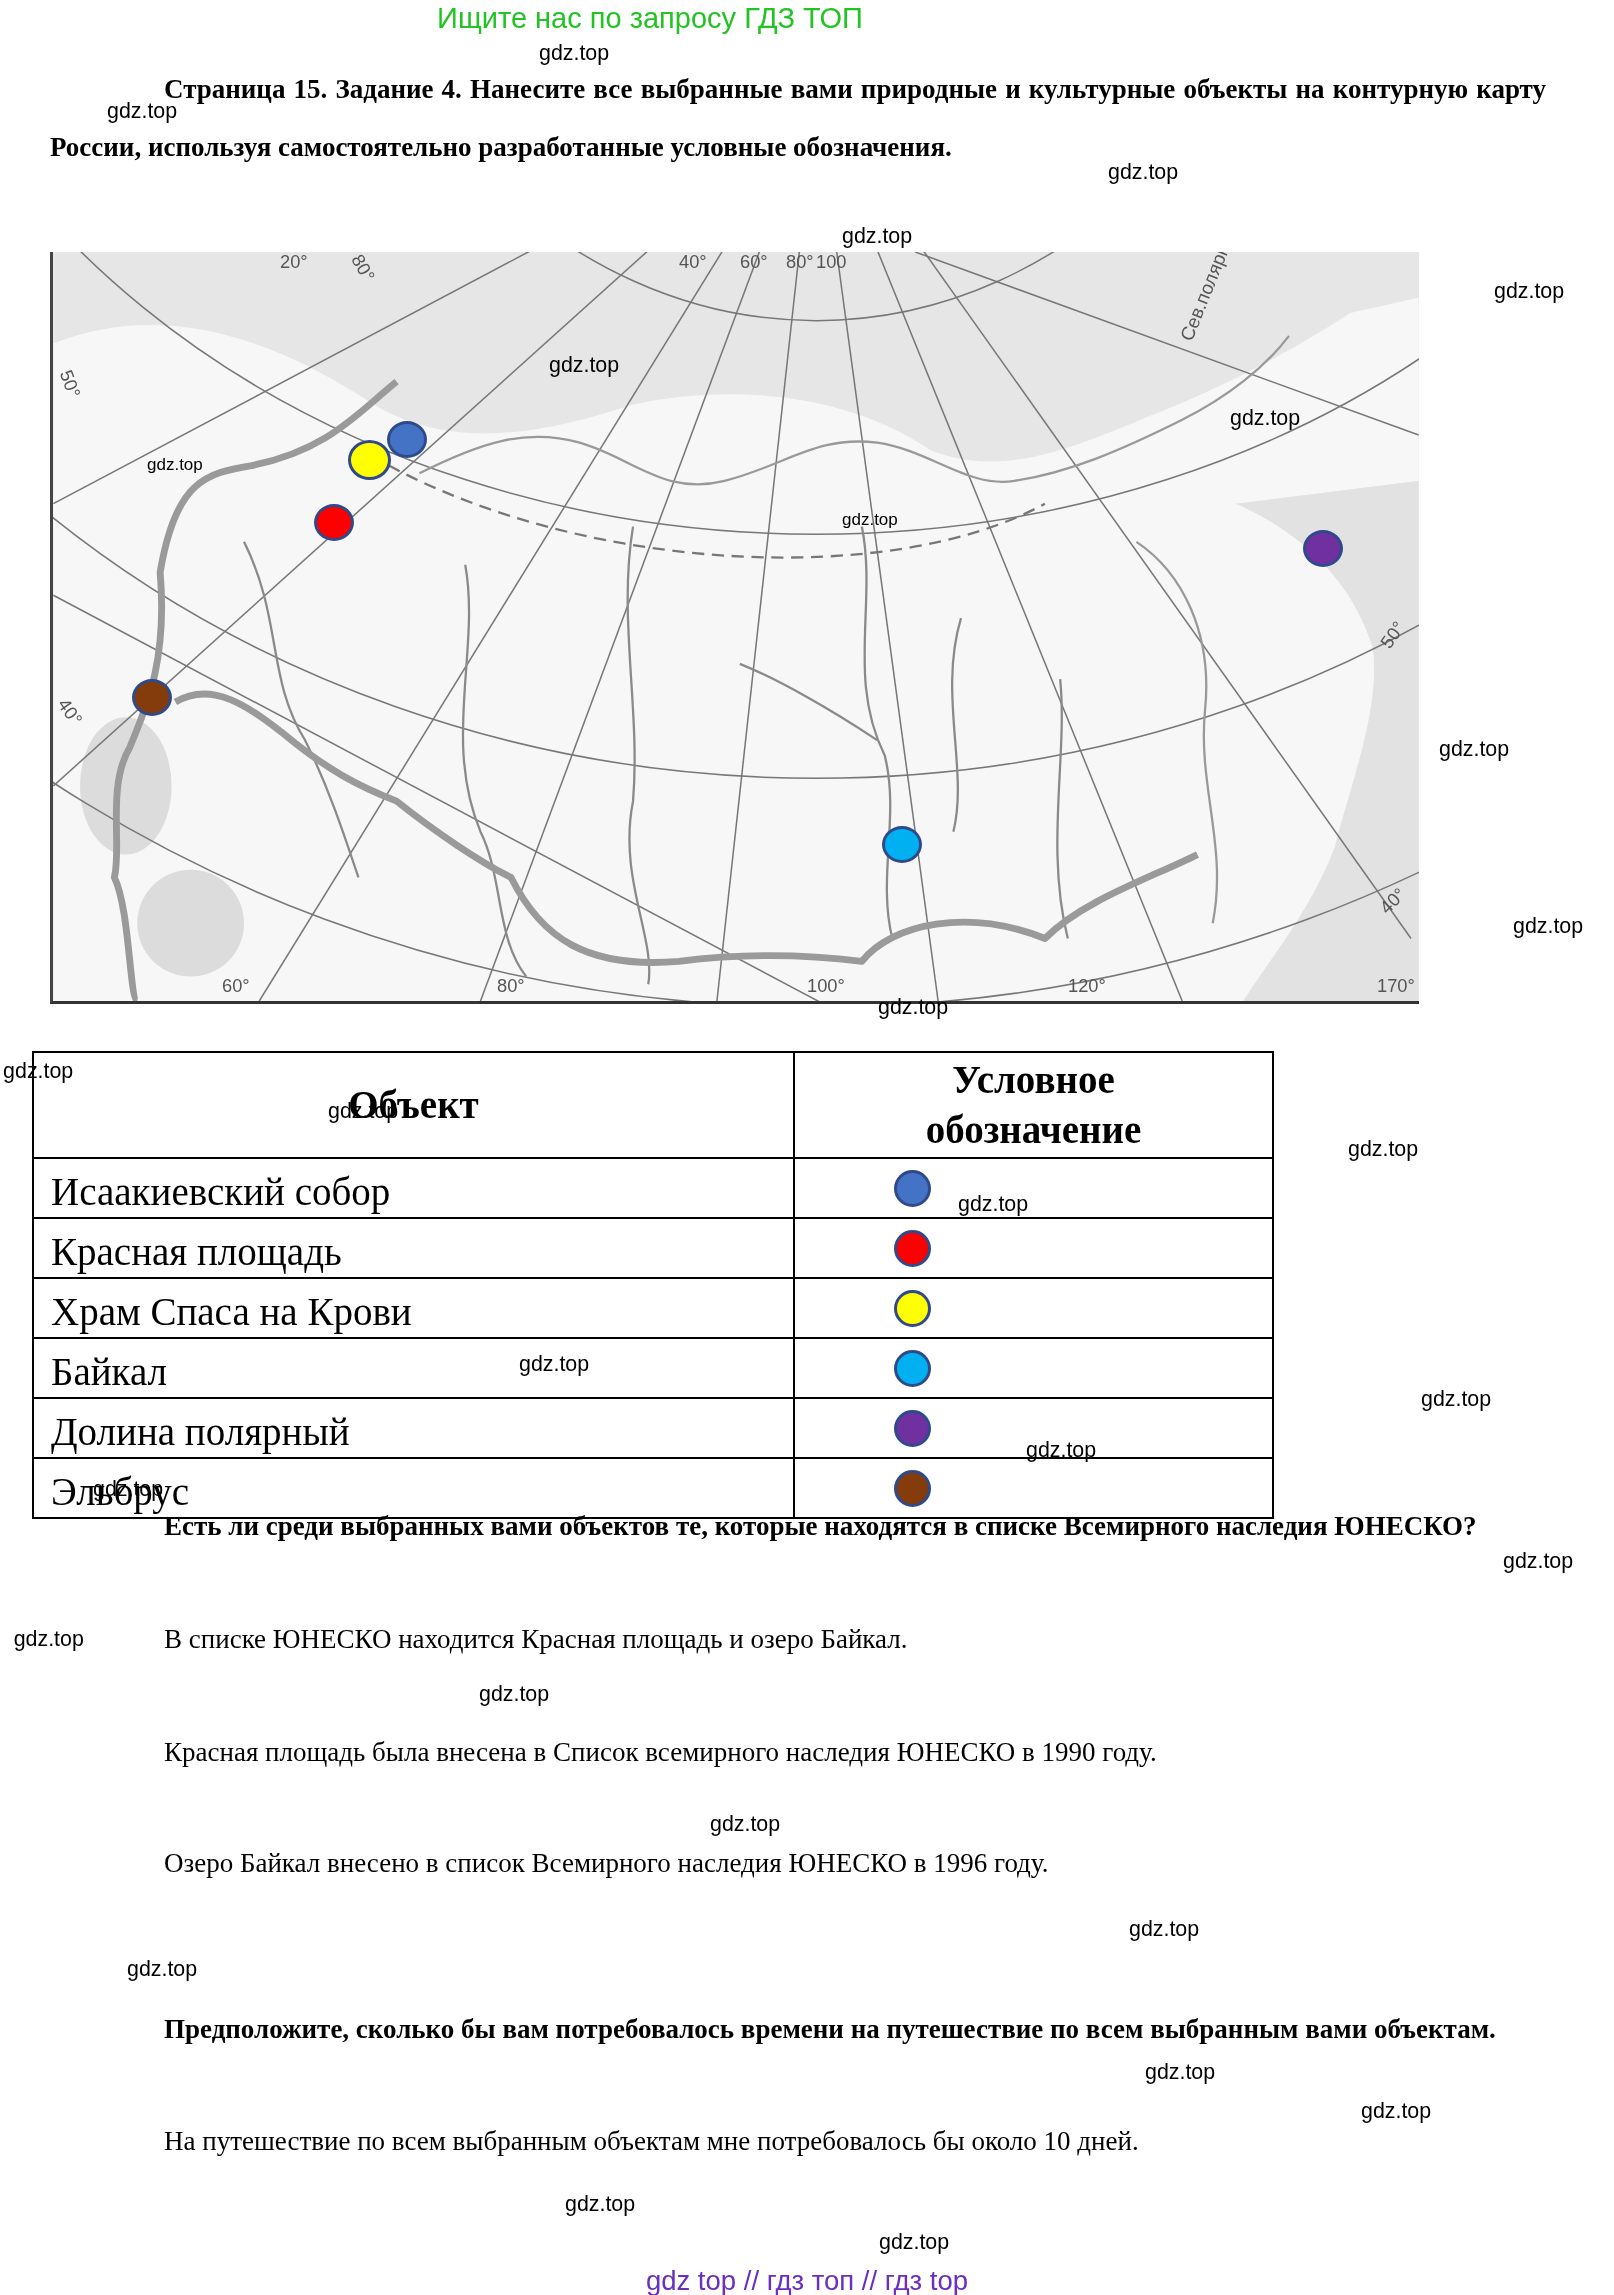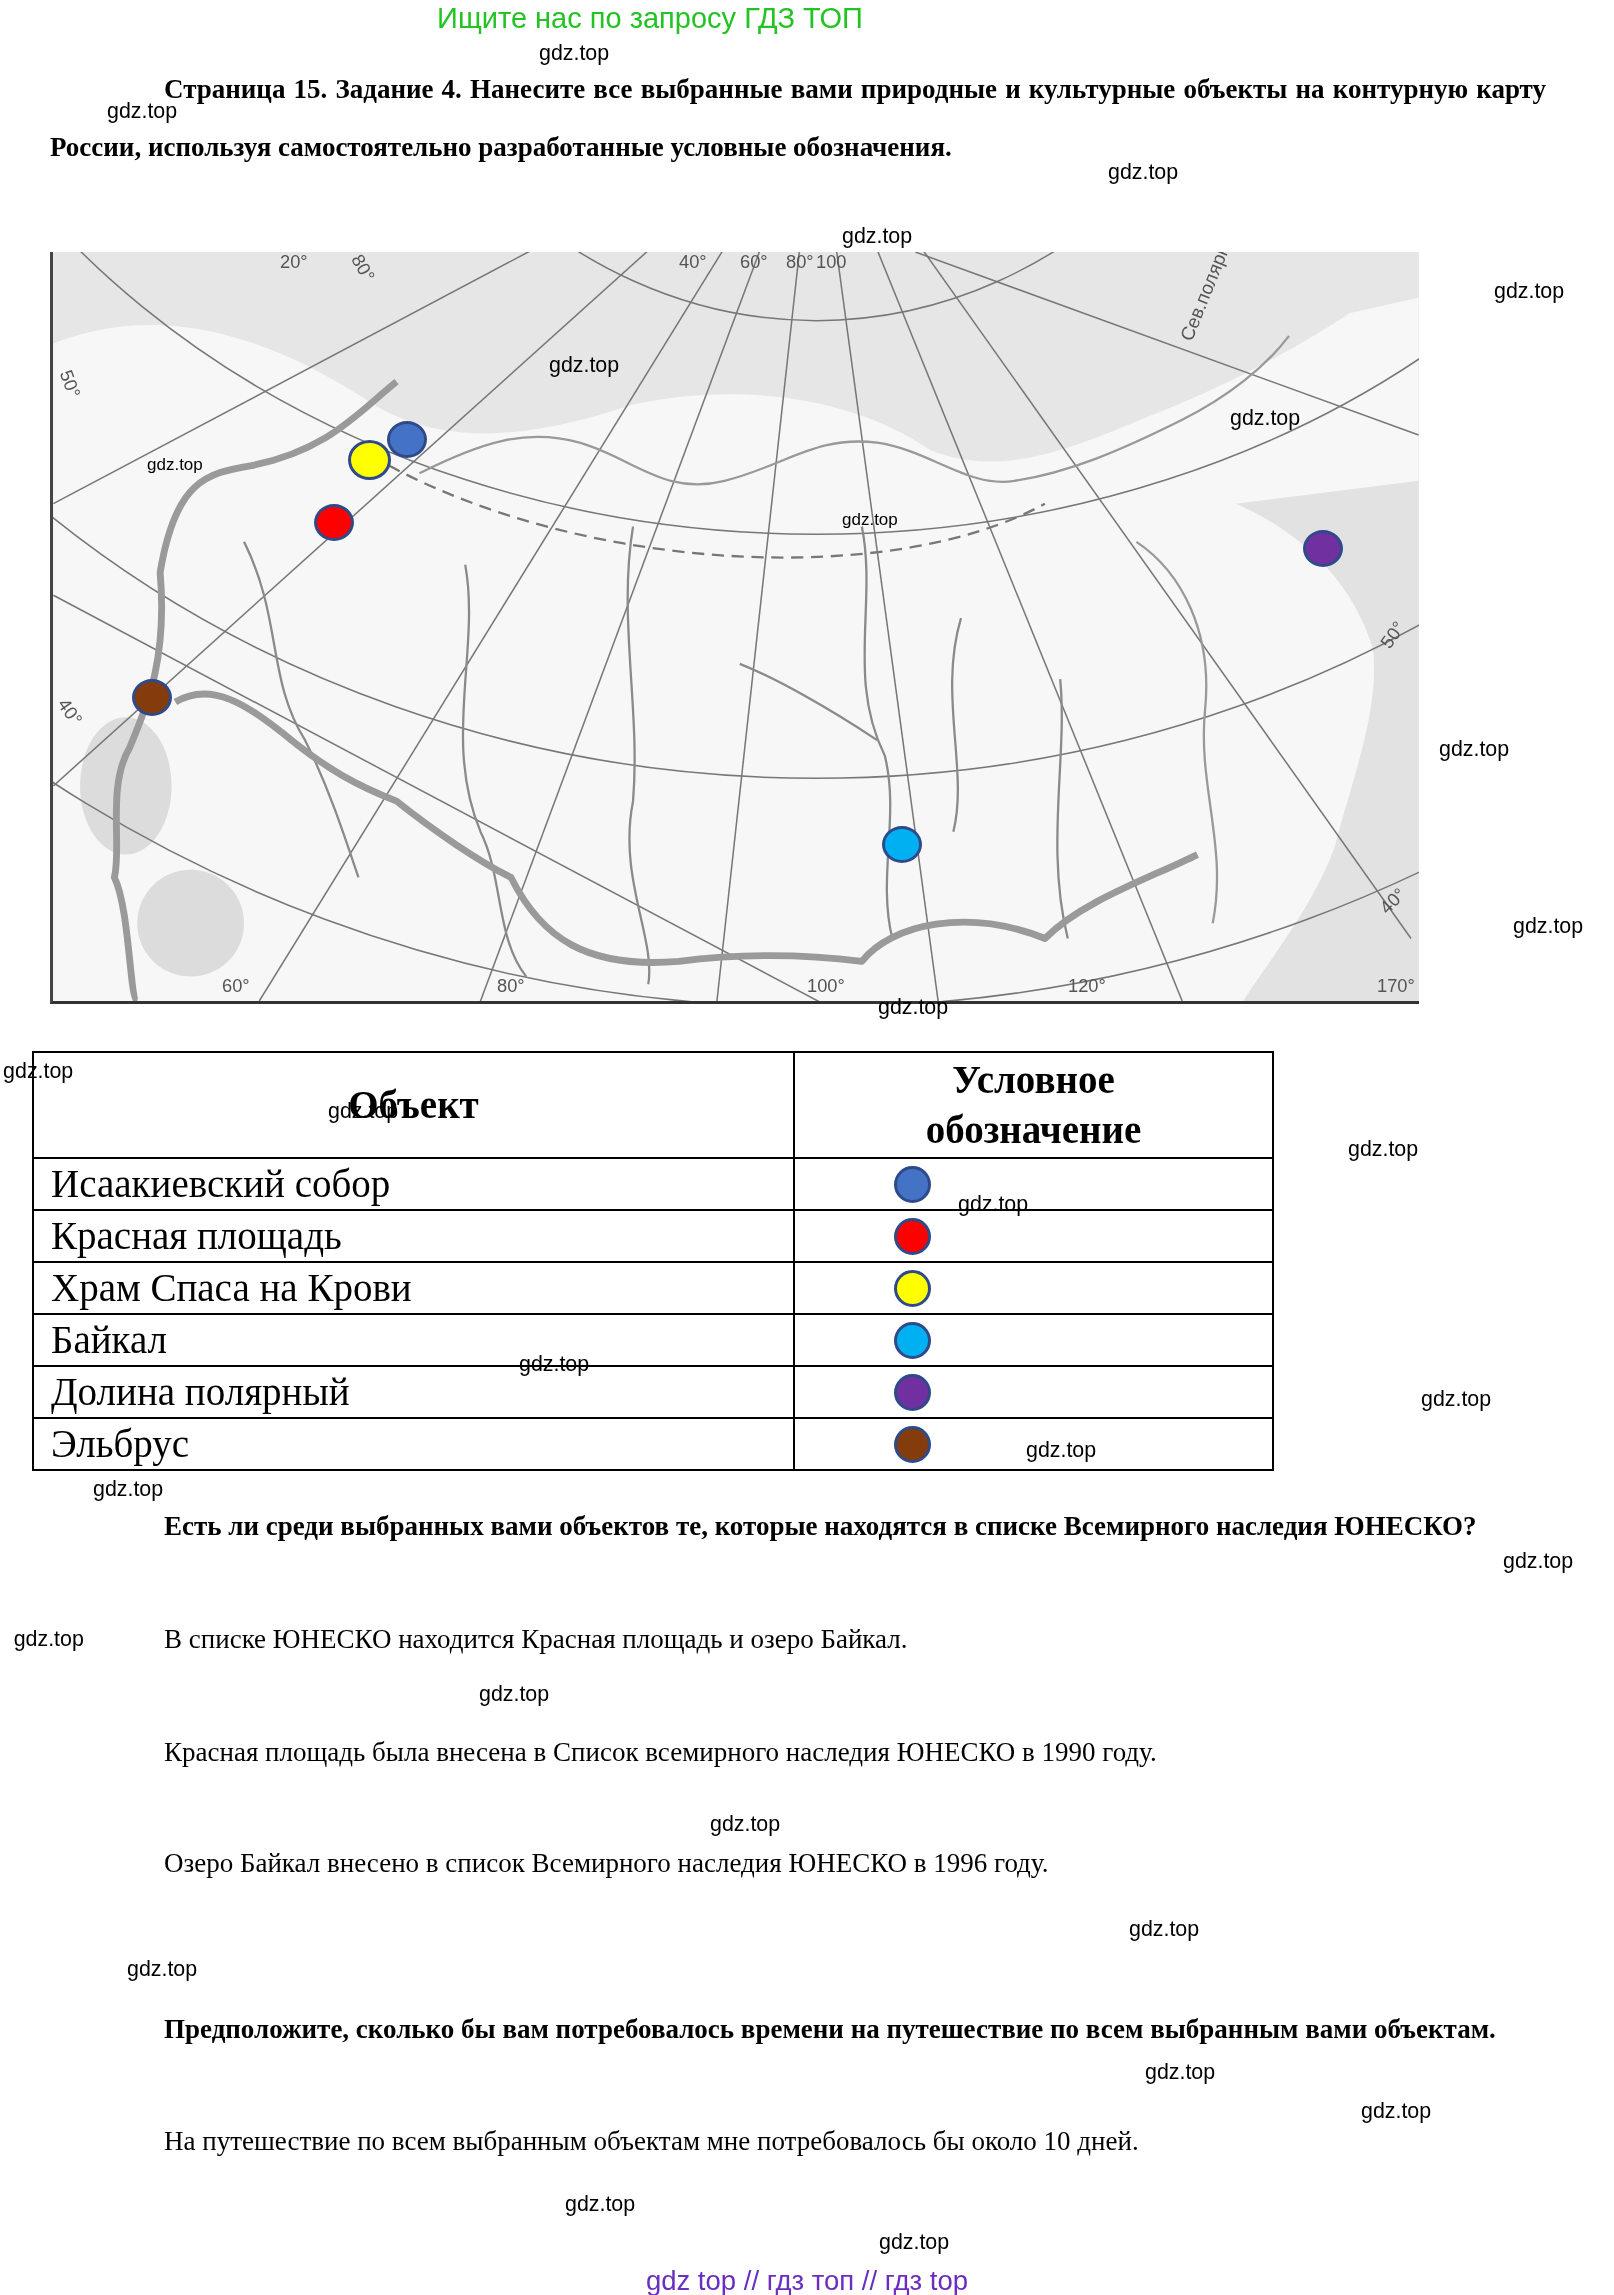--- a/index.html
+++ b/index.html
@@ -15,21 +15,21 @@
 
   
   .map { position:absolute; left:50px; top:252px; width:1366px; height:749px; background:#ececec;
          border-left:3.1px solid #444; border-bottom:3.1px solid #333; overflow:hidden; }
   .map svg { position:absolute; left:0; top:0; }
   .marker { position:absolute; width:40px; height:37px; border-radius:50%; border:3.8px solid #2f4a8a; box-sizing:border-box; }
   .maplabel { position:absolute; font-family:"Liberation Sans", sans-serif; font-size:18.3px; color:#555; }
 
   
   .tbl { position:absolute; left:32px; top:1023px; width:1242px; border-collapse:collapse;margin-top:28px; }
-  .tbl td, .tbl th { border:2.3px solid #000; padding:0 0 0 17px; font-size:39px; font-weight:normal; text-align:left; vertical-align:middle; }
+  .tbl td, .tbl th { border:2.3px solid #000; padding:8px 0 0 17px; font-size:39px; font-weight:normal; text-align:left; vertical-align:middle; }
   .tbl th { font-weight:bold; text-align:center; padding:0; line-height:50px; height:104px; }
   .tbl td { height:50px; line-height:50px; }
   .tbl td.sym { position:relative; padding:0; }
   .dot { position:absolute; left:99px; top:50%; margin-top:-18.3px; width:37px; height:37px; border-radius:50%;
          border:3.1px solid #2f4a8a; box-sizing:border-box; }
   .footer { position:absolute; top:2265px; left:0; width:1614px; text-align:center; font-family:"Liberation Sans", sans-serif;
             font-size:27.5px; color:#6a2fc0; }
 </style>
 </head>
 <body>

